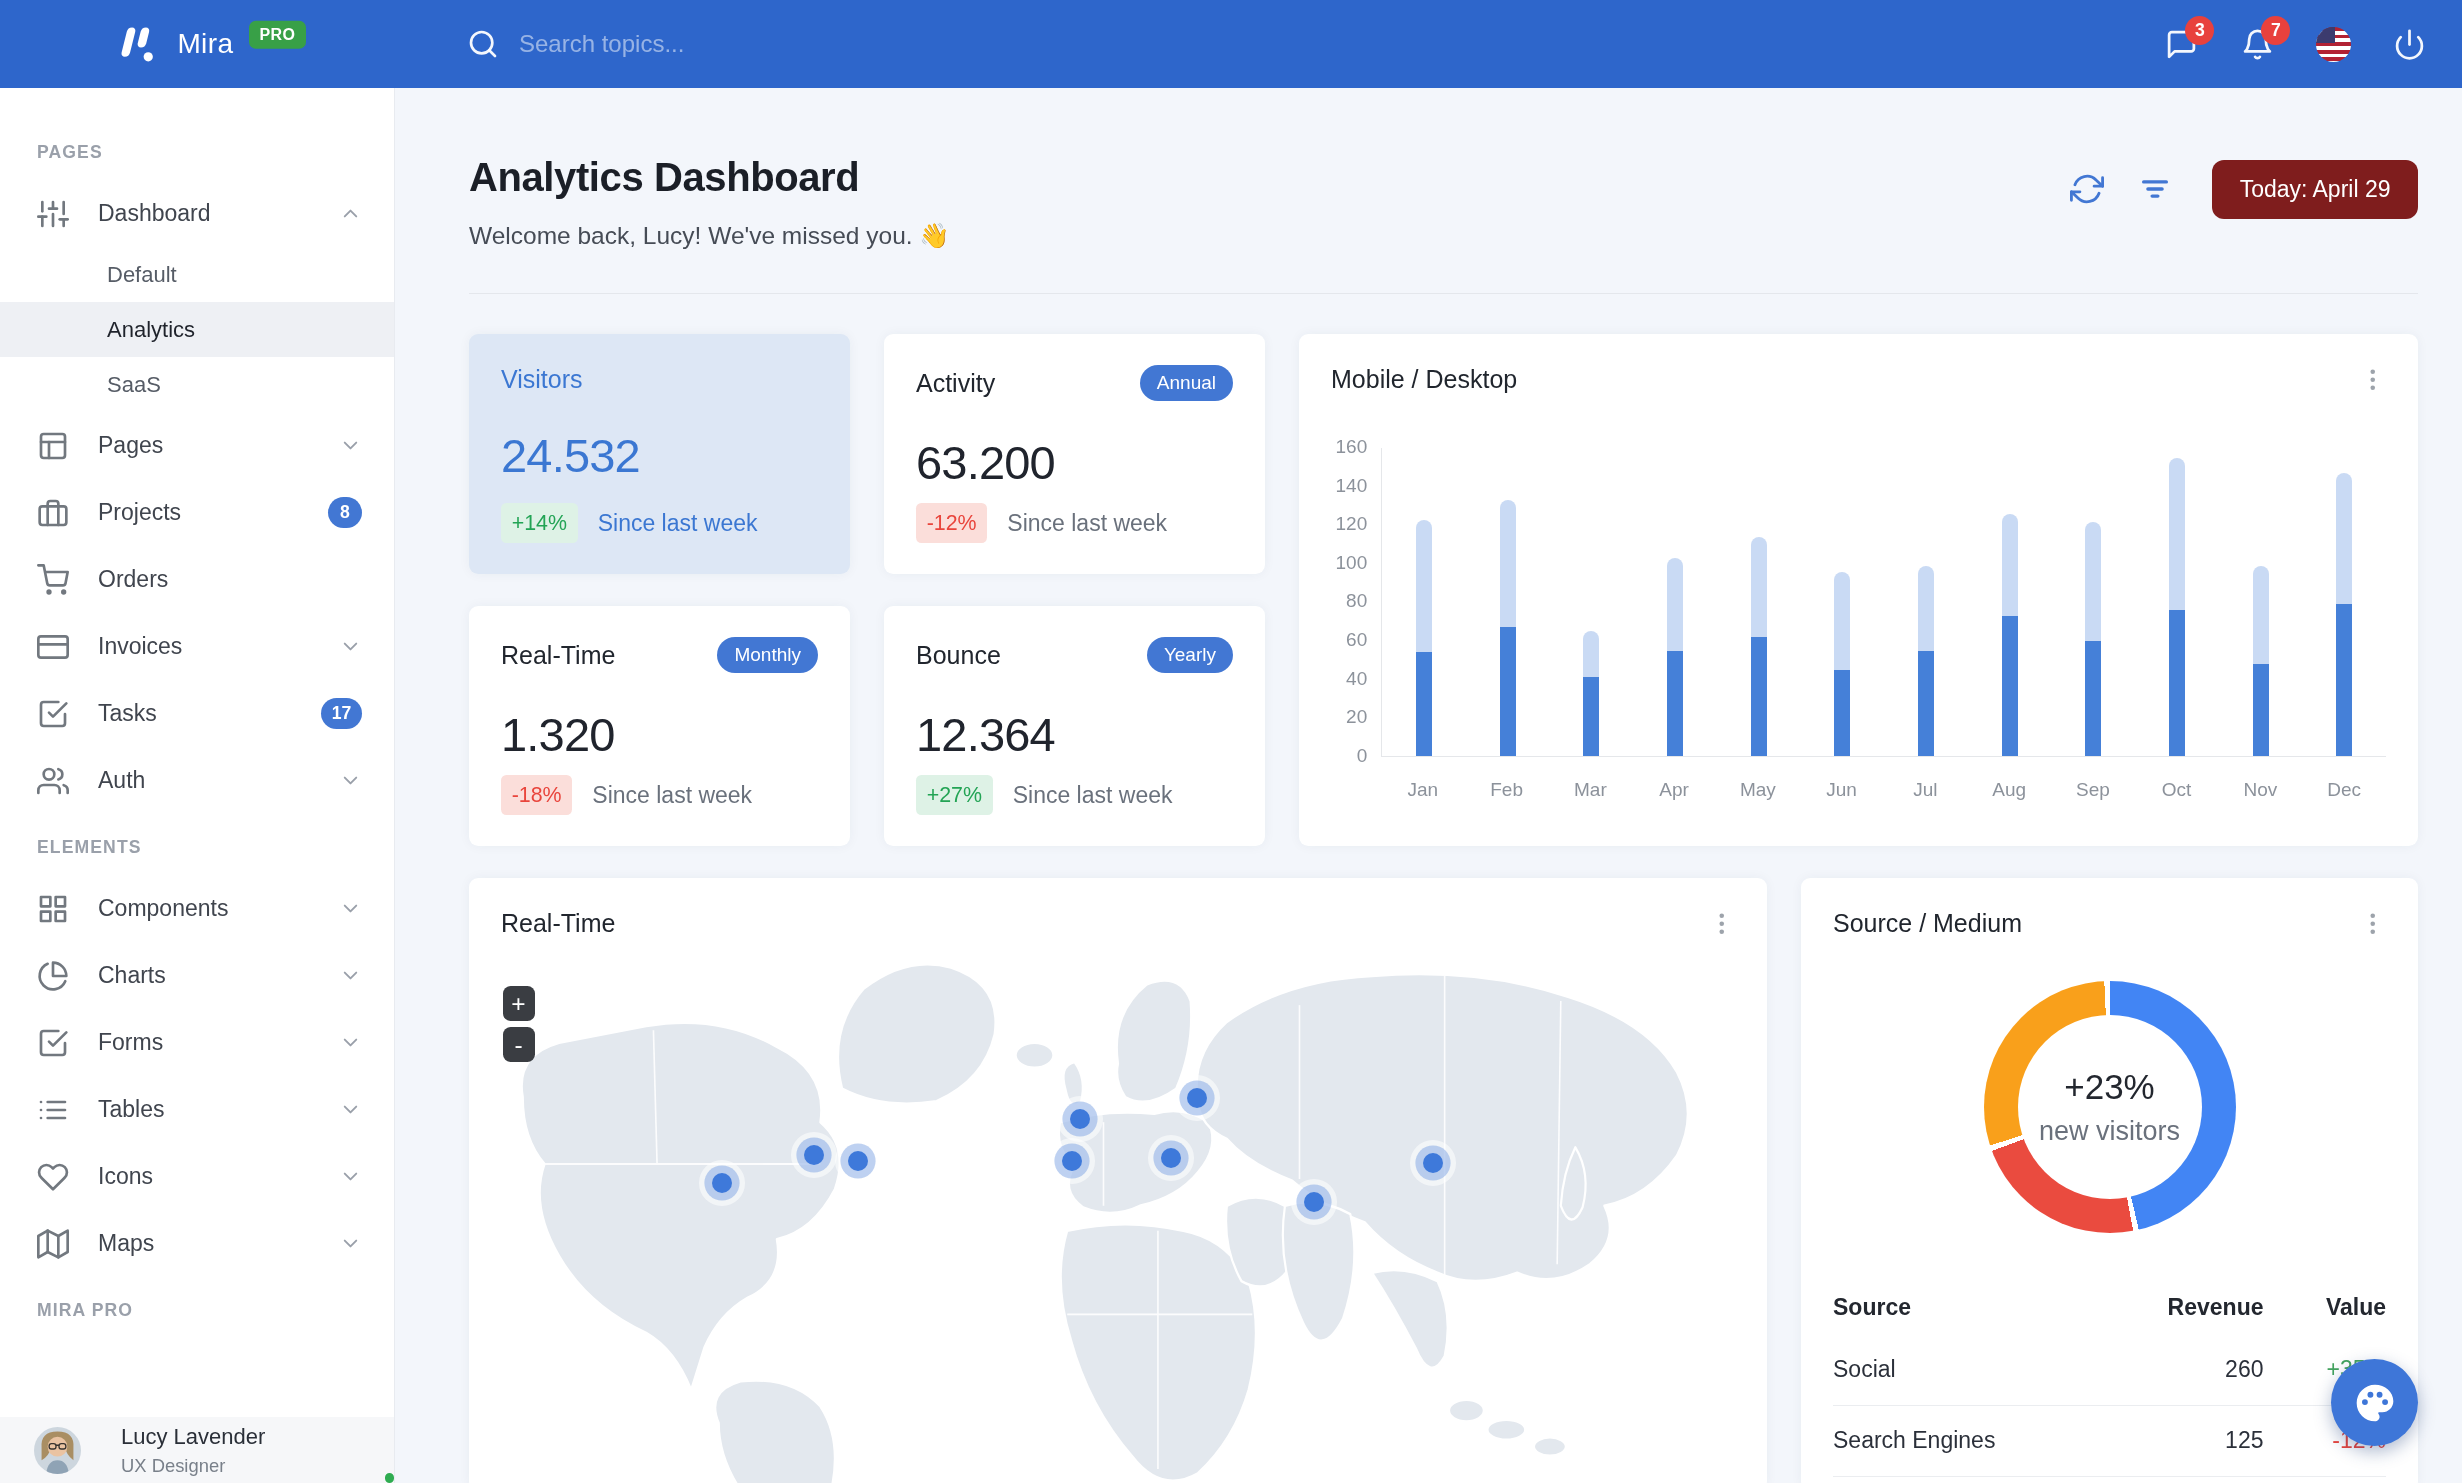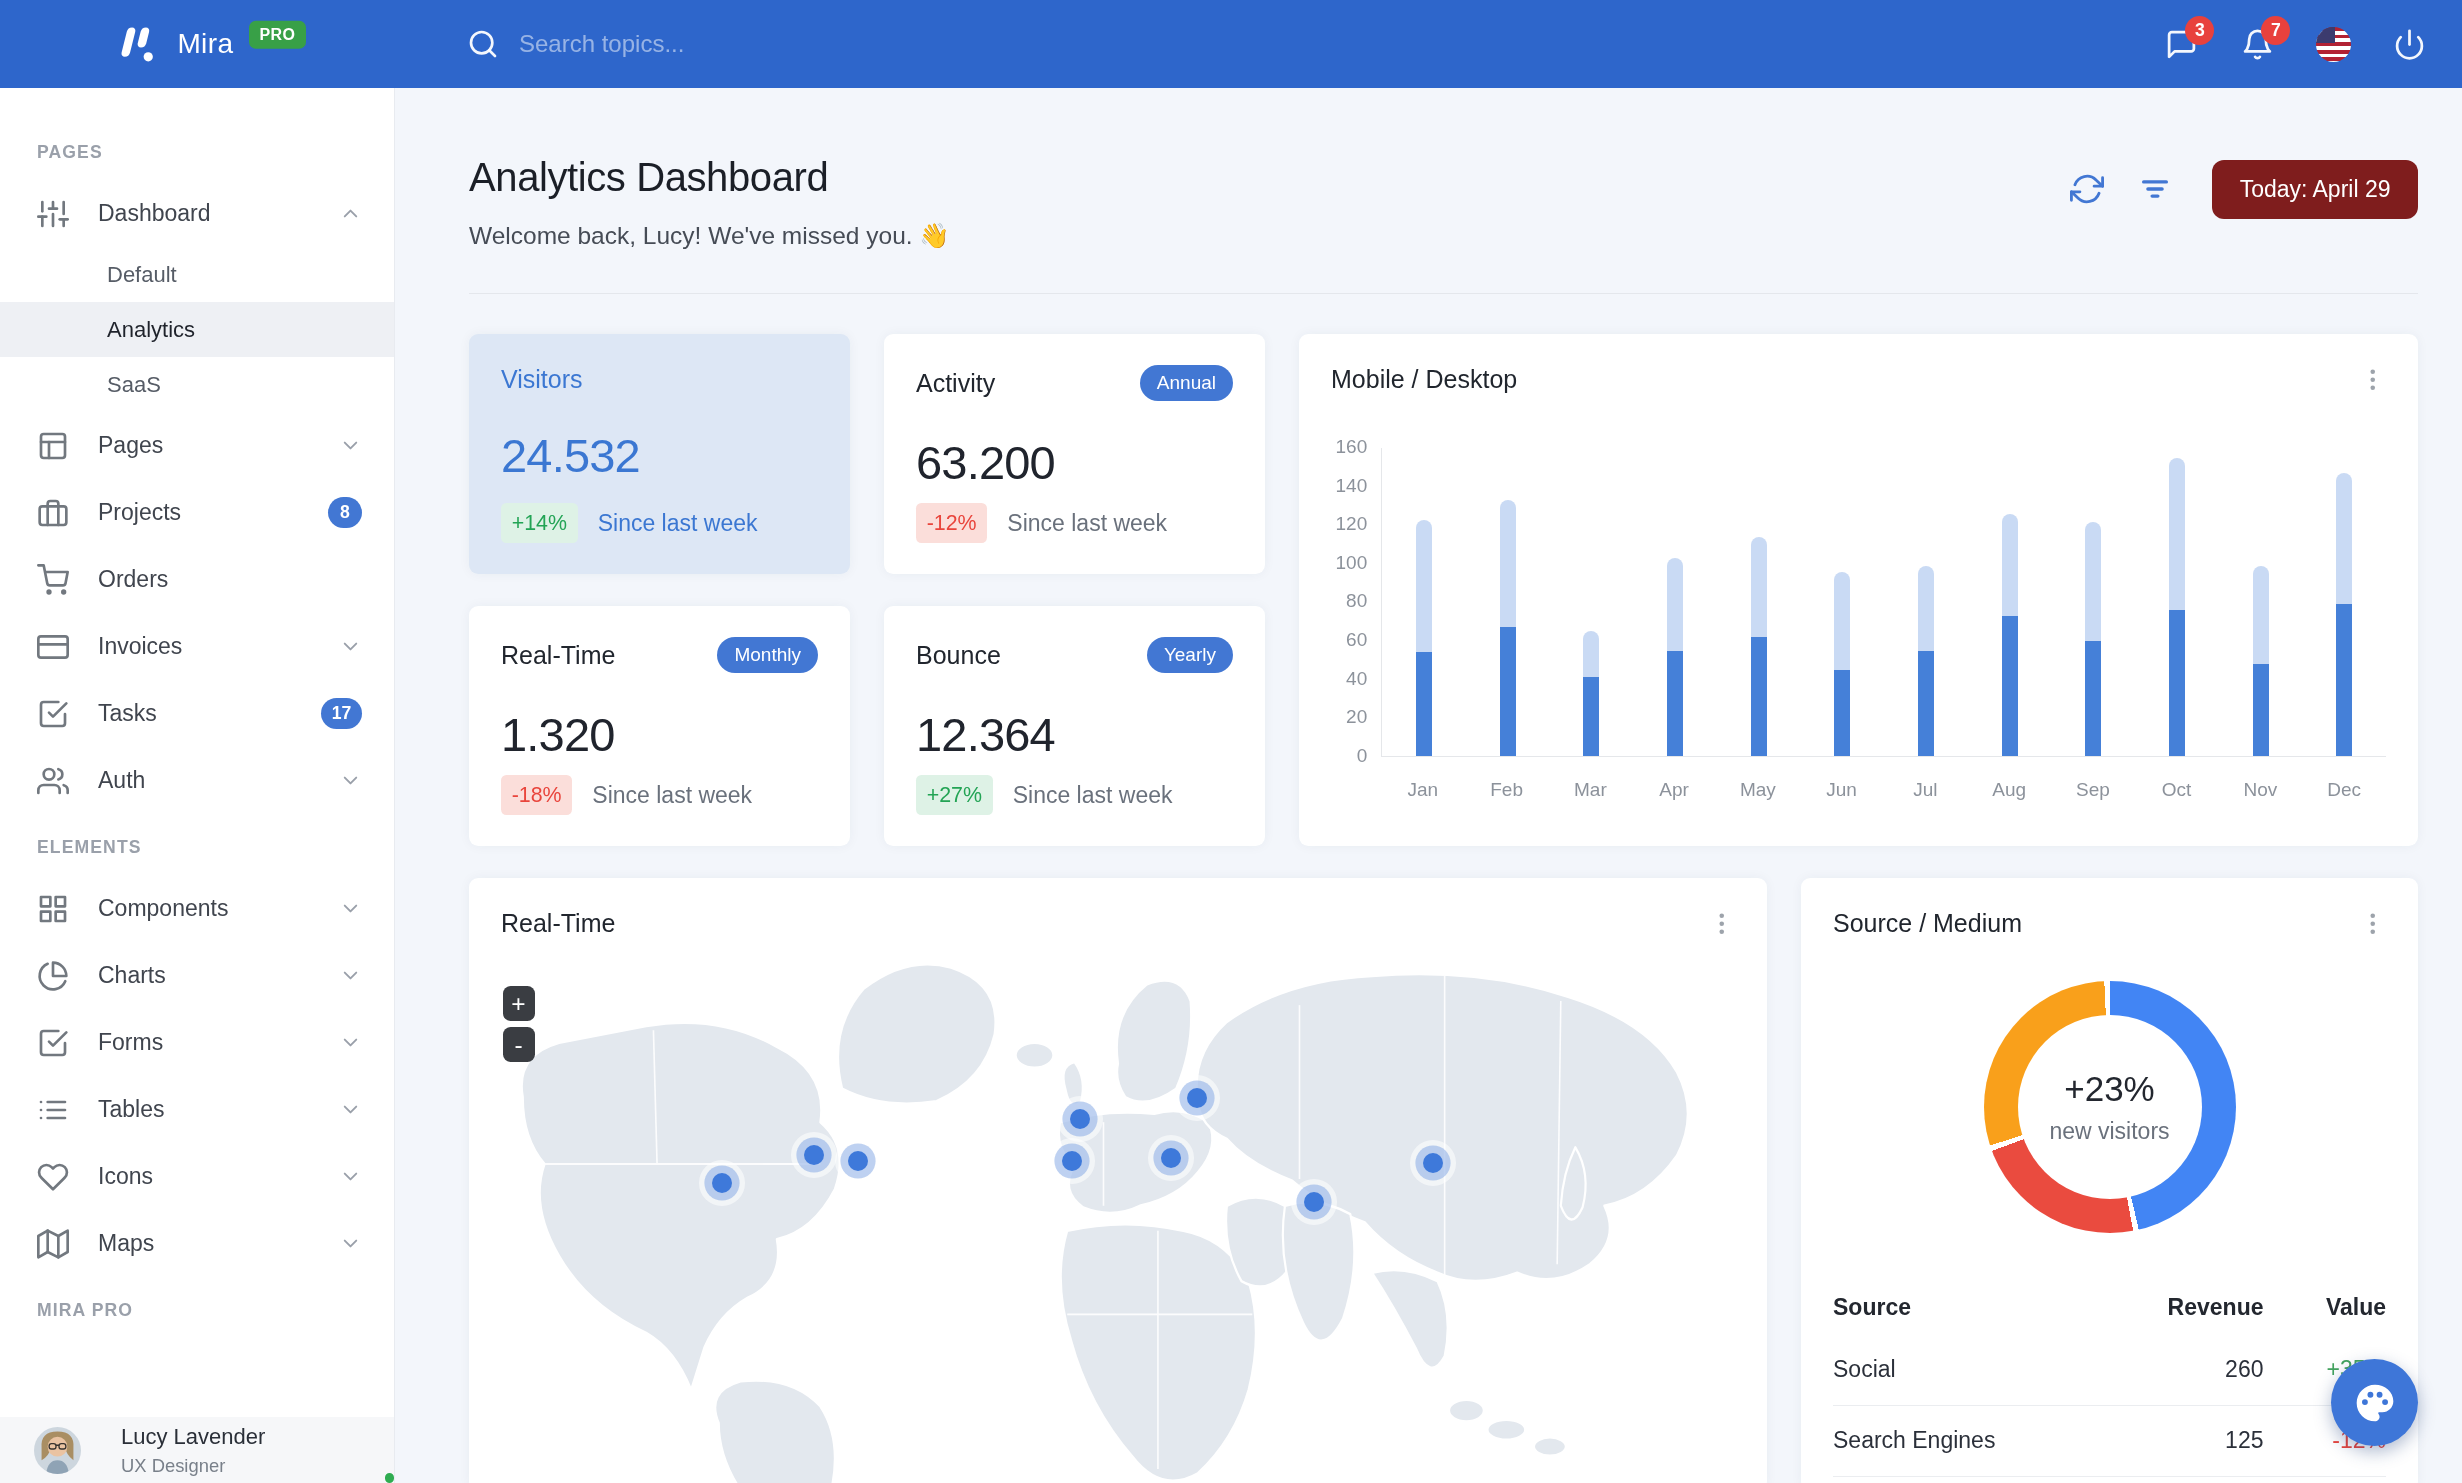--- a/index.html
+++ b/index.html
@@ -53,21 +53,21 @@
   .avatar-wrap svg { width:47px; height:47px; border-radius:50%; display:block; }
   .status-dot { position:absolute; right:-3.1px; bottom:-1.5px; width:15.3px; height:15.3px; border-radius:50%;
                 background:#2fac51; border:3.1px solid #f6f7f9; }
   .sf-name { font-size:22px; color:#2a2f38; }
   .sf-role { font-size:18.4px; color:#79808a; margin-top:4.6px; }
   .sf-text { margin-left:20px; }
 
   
   .main { position:absolute; top:88px; left:395px; right:0; bottom:0; padding:67px 44px 0 74px; }
   .page-head { display:flex; align-items:flex-start; }
-  .page-title { font-size:40px; font-weight:400; color:#1b1f27; letter-spacing:-0.4px; }
+  .page-title { font-size:40px; font-weight:700; color:#1b1f27; letter-spacing:-0.4px; }
   .page-sub { font-size:24.5px; color:#464c56; margin-top:21.4px; }
   .head-actions { margin-left:auto; display:flex; align-items:center; gap:34px; margin-top:4.6px; }
   .head-icon-btn { width:34px; height:34px; color:#4277d3; cursor:pointer; }
   .head-icon-btn svg { width:34px; height:34px; }
   .date-btn { background:#7f1d1d; color:#fff; font-size:23px; padding:16px 27.5px; border-radius:12px;
               border:none; cursor:pointer; margin-left:6px; font-family:inherit; }
   .divider { border-bottom:0.8px solid #e4e7ec; margin-top:43px; }
 
   .grid-top { display:grid; grid-template-columns:381px 381px 1fr; grid-template-rows:240px 240px;
               column-gap:34px; row-gap:32px; margin-top:40px; }
@@ -115,21 +115,21 @@
   .map-marker { position:absolute; width:20px; height:20px; border-radius:50%; background:#3e79da;
                 transform:translate(-50%,-50%);
                 box-shadow:0 0 0 7.6px rgba(126,163,227,.5), 0 0 0 13px rgba(255,255,255,.55); }
 
   .source-card { height:612px; }
   .donut-wrap { display:flex; justify-content:center; margin-top:43px; }
   .donut { width:252px; height:252px; border-radius:50%; position:relative; }
   .donut-hole { position:absolute; inset:34px; background:#fff; border-radius:50%; display:flex;
                 flex-direction:column; align-items:center; justify-content:center; }
   .donut-center { font-size:35px; font-weight:500; color:#23272f; }
-  .donut-sub { font-size:23px; color:#6a717c; margin-top:9.2px; }
+  .donut-sub { font-size:27px; color:#6a717c; margin-top:9.2px; }
   table.src { width:100%; margin-top:47px; border-collapse:collapse; font-size:23px; }
   table.src th { font-weight:700; color:#23272f; text-align:left; padding:13.8px 0; }
   table.src th.num, table.src td.num { text-align:right; }
   table.src th.rev, table.src td.rev { padding-right:26px; }
   table.src td { padding:21.4px 0; color:#2b303a; }
   table.src tbody tr + tr td { border-top:0.8px solid #ebedf0; }
   td.val.up { color:#44a35f; }
   td.val.down { color:#e9453c; }
 
   

